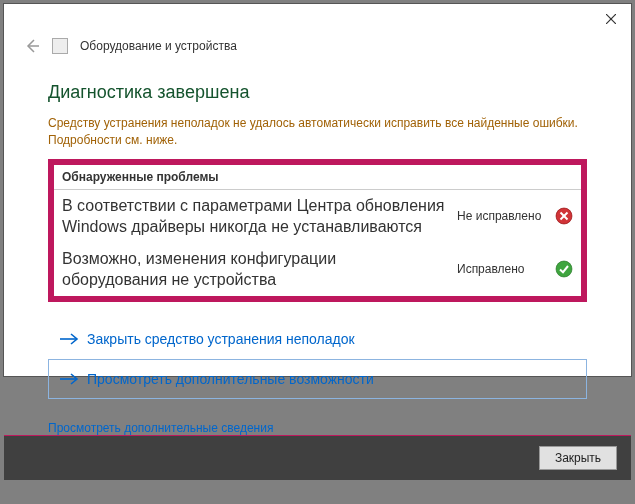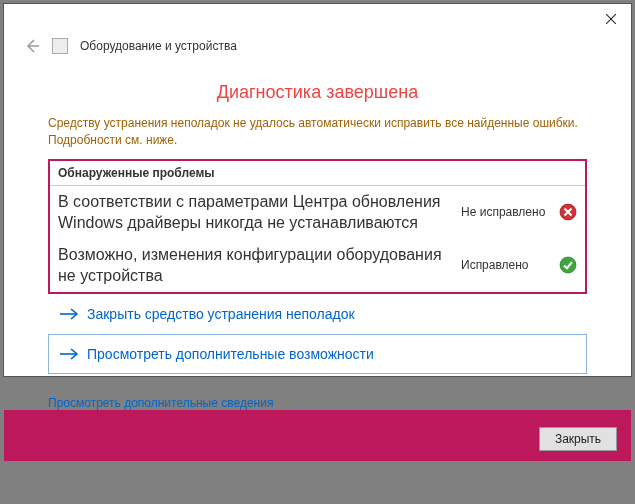--- a/index.html
+++ b/index.html
@@ -44,35 +44,34 @@
   .back-arrow { width: 16px; height: 16px; color: #999; flex-shrink: 0; }
   .header-icon {
     width: 16px; height: 16px; flex-shrink: 0;
     background: #eee; border: 1px solid #aaa;
   }
   .content {
     padding: 0 44px;
     flex: 1;
   }
   .main-heading {
-    color: #ef4444;
+    color: #14532d;
     font-size: 18px;
     font-weight: 400;
     margin: 14px 0 12px 0;
-    text-align: center;
   }
   .summary {
     font-size: 12px;
     color: #a16207;
     line-height: 1.4;
     margin: 0 0 10px 0;
   }
   .problems-box {
-    border: 2px solid #be185d;
-    margin-bottom: 0;
+    border: 6px solid #be185d;
+    margin-bottom: 17px;
   }
   .problems-header {
     font-weight: 600;
     font-size: 12px;
     padding: 5px 8px;
     border-bottom: 1px solid #ccc;
   }
   .problem-row {
     display: flex;
     align-items: center;
@@ -112,22 +111,22 @@
     flex-shrink: 0;
     color: #0066cc;
   }
   .more-info {
     color: #0066cc;
     font-size: 12px;
     margin-top: 14px;
     display: inline-block;
   }
   .footer {
-    border-top: 7px solid #be185d;
-    background: #be185d;
+    border-top: 1px solid #be185d;
+    background: #404040;
     padding: 10px 14px;
     display: flex;
     justify-content: flex-end;
   }
   .btn {
     min-width: 78px;
     padding: 4px 14px;
     font-size: 12px;
     background: #e1e1e1;
     border: 1px solid #999;

